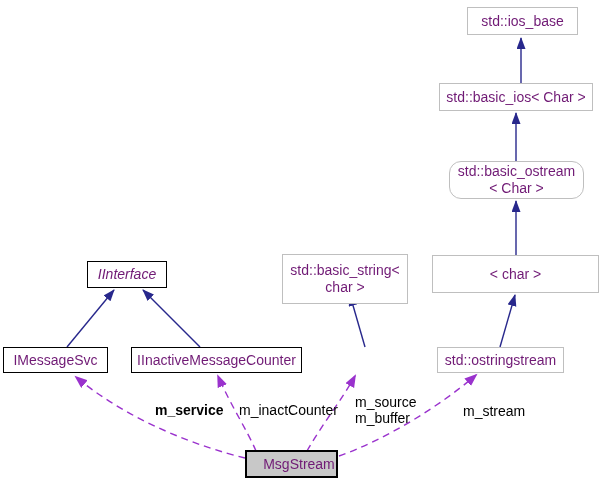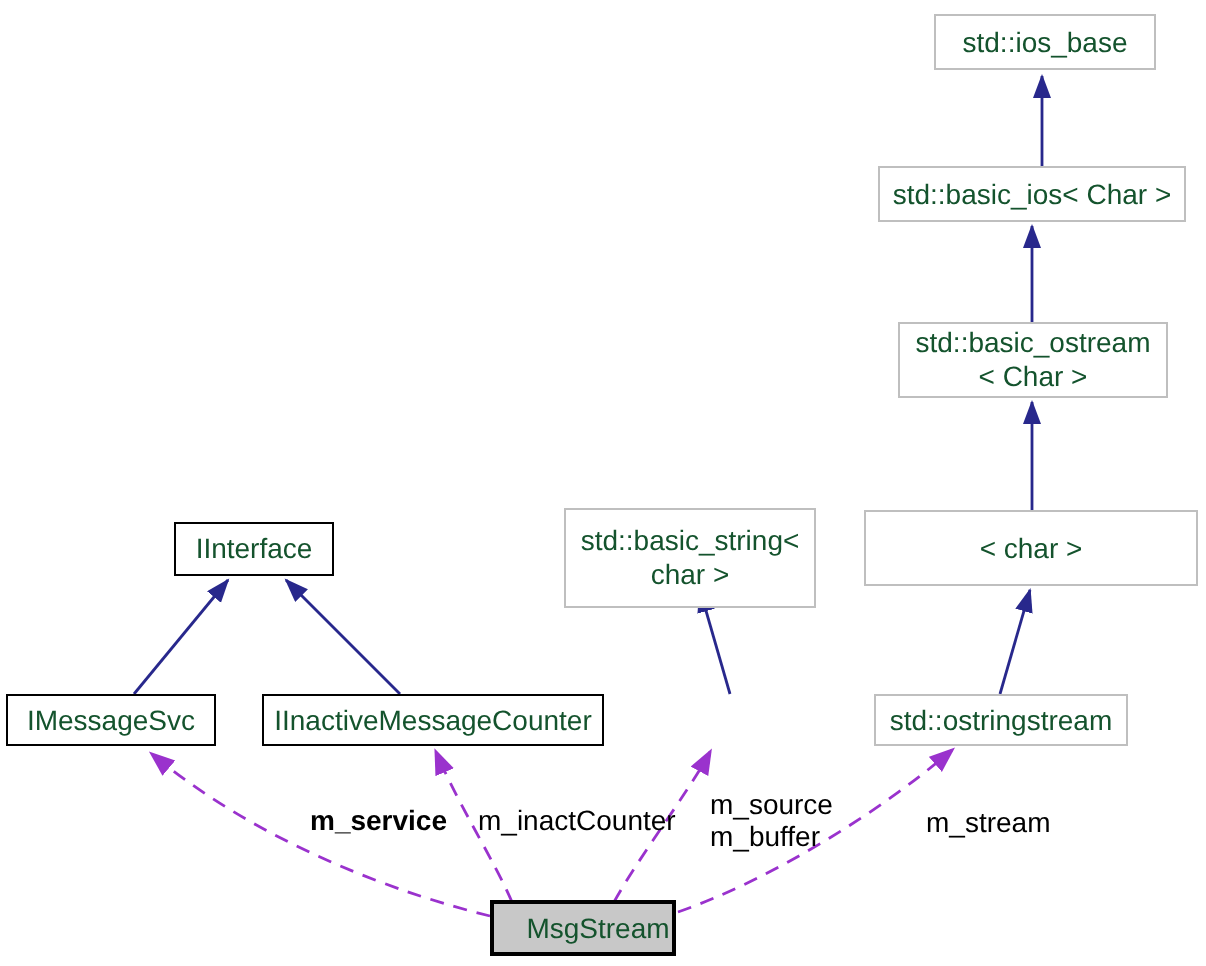--- a/index.html
+++ b/index.html
@@ -4,21 +4,21 @@
 <style>
   html,body{margin:0;padding:0;background:#fff;}
   .canvas{
     position:relative;width:603px;height:483px;background:#fff;overflow:hidden;
     font-family:"Liberation Sans",sans-serif;
   }
   .edges{position:absolute;left:0;top:0;}
   .node{
     position:absolute;box-sizing:border-box;background:#fff;
     display:flex;flex-direction:column;align-items:center;justify-content:center;
-    font-size:14px;color:#14532d;line-height:17px;white-space:nowrap;text-align:center;
+    font-size:14px;color:#701a75;line-height:17px;white-space:nowrap;text-align:center;
   }
   .node--ext{border:1px solid var(--ext-border,#bfbfbf);}
   .node--proj{border:1.5px solid var(--proj-border,#000);}
   .node--current{border:2px solid var(--proj-border,#000);background:var(--cur-fill,#c8c8c8);}
   .edge-label{
     position:absolute;font-size:14px;color:#000;line-height:16px;white-space:nowrap;
   }
 </style>
 </head>
 <body>
@@ -50,40 +50,40 @@
   </svg>
 
   <div class="node node--ext" style="left:467px;top:7px;width:111px;height:28px;">
     <span>std::ios_base</span>
   </div>
 
   <div class="node node--ext" style="left:439px;top:83px;width:154px;height:28px;">
     <span>std::basic_ios&lt; Char &gt;</span>
   </div>
 
-  <div class="node node--ext" style="left:449px;top:161px;width:135px;height:38px;">
+  <div class="node node--ext" style="left:449px;top:161px;width:135px;height:38px;border-radius:12px;">
     <span>std::basic_ostream</span>
     <span>&lt; Char &gt;</span>
   </div>
 
   <div class="node node--ext" style="left:432px;top:255px;width:167px;height:38px;">
     <span>&lt; char &gt;</span>
   </div>
 
   <div class="node node--ext" style="left:282px;top:254px;width:126px;height:50px;">
     <span>std::basic_string&lt;</span>
     <span>char &gt;</span>
   </div>
 
 
   <div class="node node--ext" style="left:437px;top:347px;width:127px;height:26px;">
     <span>std::ostringstream</span>
   </div>
 
-  <div class="node node--proj" style="left:87px;top:261px;width:80px;height:27px;">
+  <div class="node node--proj" style="left:87px;top:261px;width:80px;height:27px;font-style:italic;">
     <span>IInterface</span>
   </div>
 
   <div class="node node--proj" style="left:3px;top:347px;width:105px;height:26px;">
     <span>IMessageSvc</span>
   </div>
 
   <div class="node node--proj" style="left:131px;top:347px;width:171px;height:26px;">
     <span>IInactiveMessageCounter</span>
   </div>

